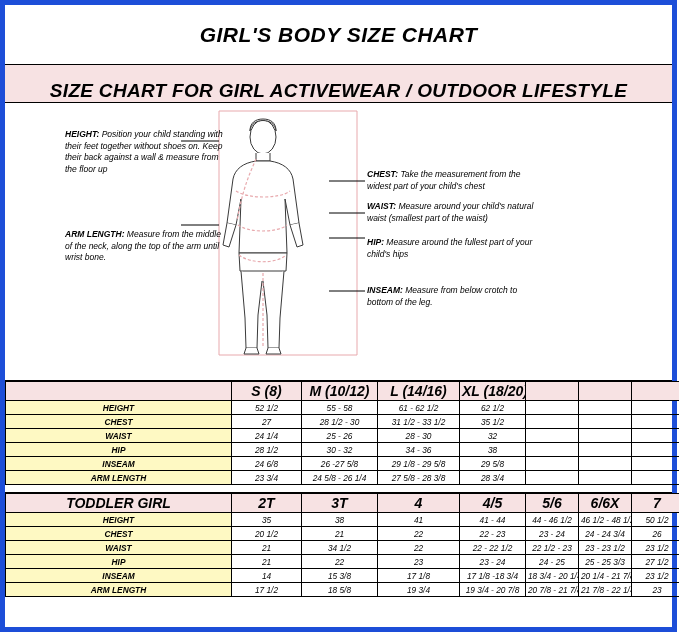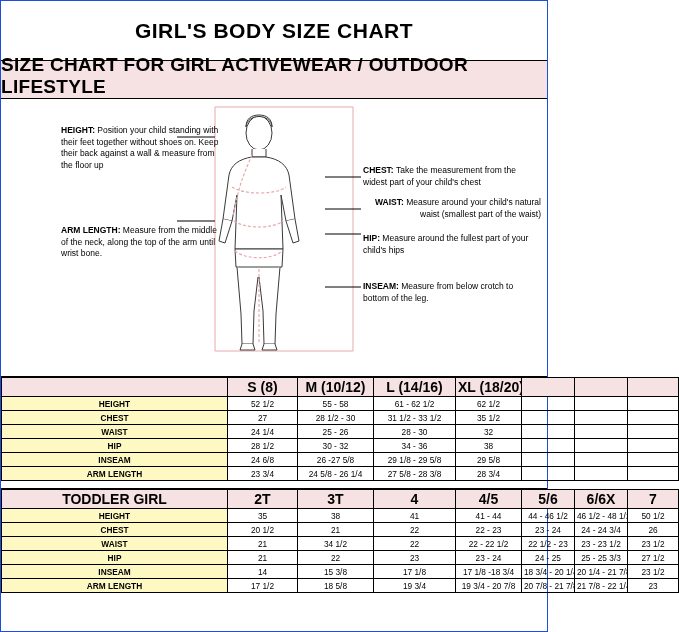--- a/index.html
+++ b/index.html
@@ -3,21 +3,21 @@
 <meta charset="utf-8">
 <style>
   html, body { margin:0; padding:0; }
   body {
     width:679px; height:632px;
     font-family:"Liberation Sans", sans-serif;
     background:#ffffff;
     color:#000000;
     overflow:hidden;
   }
-  .page { width:548px; height:632px; box-sizing:border-box; border:1px solid #1d4ed8; position:relative; }
+  .page { width:677px; height:632px; box-sizing:border-box; border:5px solid #1d4ed8; position:relative;font-style:italic; }
 
   
   .title-bar {
     height:60px;
     display:flex; align-items:center; justify-content:center;
     border-bottom:1px solid #000;
     box-sizing:border-box;
   }
   .title-bar .t {
     font-size:21px; font-weight:bold; letter-spacing:.5px;
@@ -146,21 +146,21 @@
     </div>
 
     <div class="note" style="left:60px; top:126px; text-align:left;">
       <b>ARM LENGTH:</b><span>  Measure from the middle of the neck, along the top of the arm until wrist bone.</span>
     </div>
 
     <div class="note right" style="left:362px; top:66px;">
       <b>CHEST:</b><span> Take the measurement from the widest part of your child's chest</span>
     </div>
 
-    <div class="note right" style="left:362px; top:98px;text-align:right;">
+    <div class="note right" style="left:362px; top:98px;">
       <b>WAIST:</b><span> Measure around your child's natural waist (smallest part of the waist)</span>
     </div>
 
     <div class="note right" style="left:362px; top:134px;">
       <b>HIP:</b><span> Measure around the fullest part of your child's hips</span>
     </div>
 
     <div class="note right" style="left:362px; top:182px;">
       <b>INSEAM:</b><span> Measure from below crotch to bottom of the leg.</span>
     </div>

